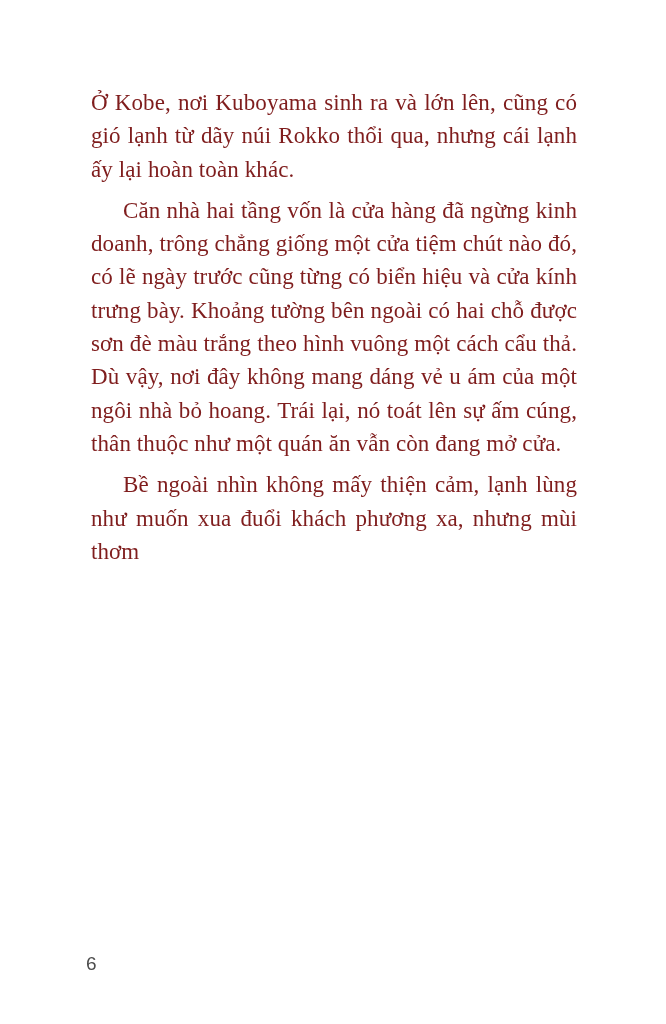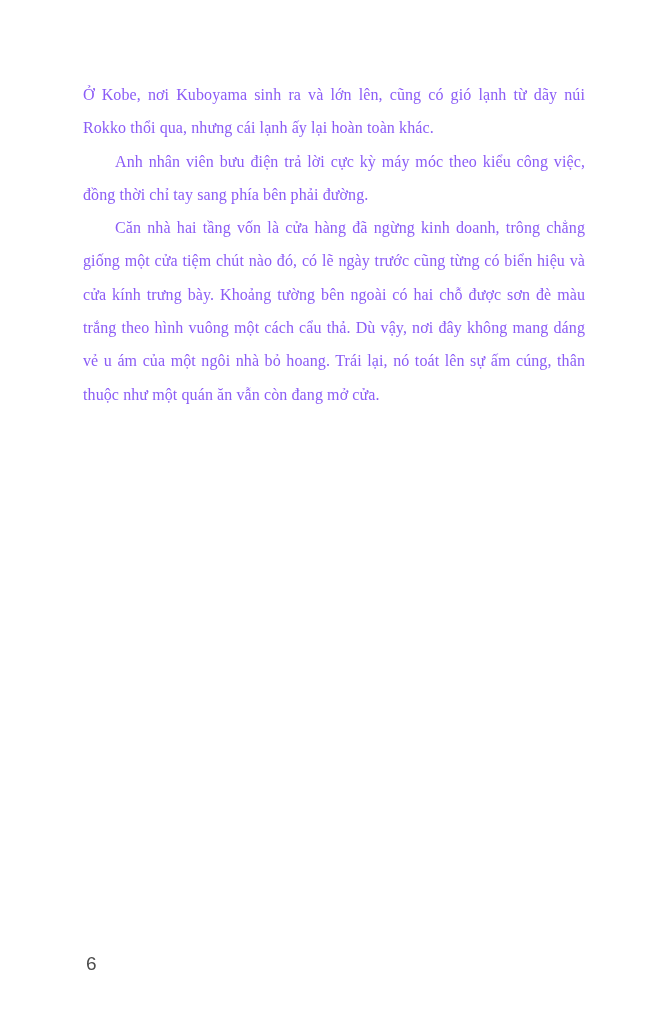--- a/index.html
+++ b/index.html
@@ -15,25 +15,25 @@
     overflow: hidden;
     font-family: "Liberation Serif", serif;
   }
   .text-block {
     position: absolute;
     top: 78px;
     left: 83px;
     width: 502px;
   }
   .text-block p {
-    margin: 0;
+    margin: 8px;
     padding: 0;
-    font-size: 16px;
+    font-size: 23px;
     line-height: 33.3px;
-    color: #8b5cf6;
+    color: #7f1d1d;
     text-align: justify;
     letter-spacing: 0.1px;
   }
   .text-block p.indent {
     text-indent: 32px;
   }
   .page-number {
     position: absolute;
     left: 86px;
     top: 953px;
@@ -41,17 +41,17 @@
     font-size: 19px;
     color: #4d4d4d;
   }
 </style>
 </head>
 <body>
 
 <div class="page">
   <div class="text-block">
     <p>Ở Kobe, nơi Kuboyama sinh ra và lớn lên, cũng có gió lạnh từ dãy núi Rokko thổi qua, nhưng cái lạnh ấy lại hoàn toàn khác.</p>
-    <p class="indent">Anh nhân viên bưu điện trả lời cực kỳ máy móc theo kiểu công việc, đồng thời chỉ tay sang phía bên phải đường.</p>
     <p class="indent">Căn nhà hai tầng vốn là cửa hàng đã ngừng kinh doanh, trông chẳng giống một cửa tiệm chút nào đó, có lẽ ngày trước cũng từng có biển hiệu và cửa kính trưng bày. Khoảng tường bên ngoài có hai chỗ được sơn đè màu trắng theo hình vuông một cách cẩu thả. Dù vậy, nơi đây không mang dáng vẻ u ám của một ngôi nhà bỏ hoang. Trái lại, nó toát lên sự ấm cúng, thân thuộc như một quán ăn vẫn còn đang mở cửa.</p>
+    <p class="indent">Bề ngoài nhìn không mấy thiện cảm, lạnh lùng như muốn xua đuổi khách phương xa, nhưng mùi thơm</p>
   </div>
   <div class="page-number">6</div>
 </div>
 
 </body></html>

